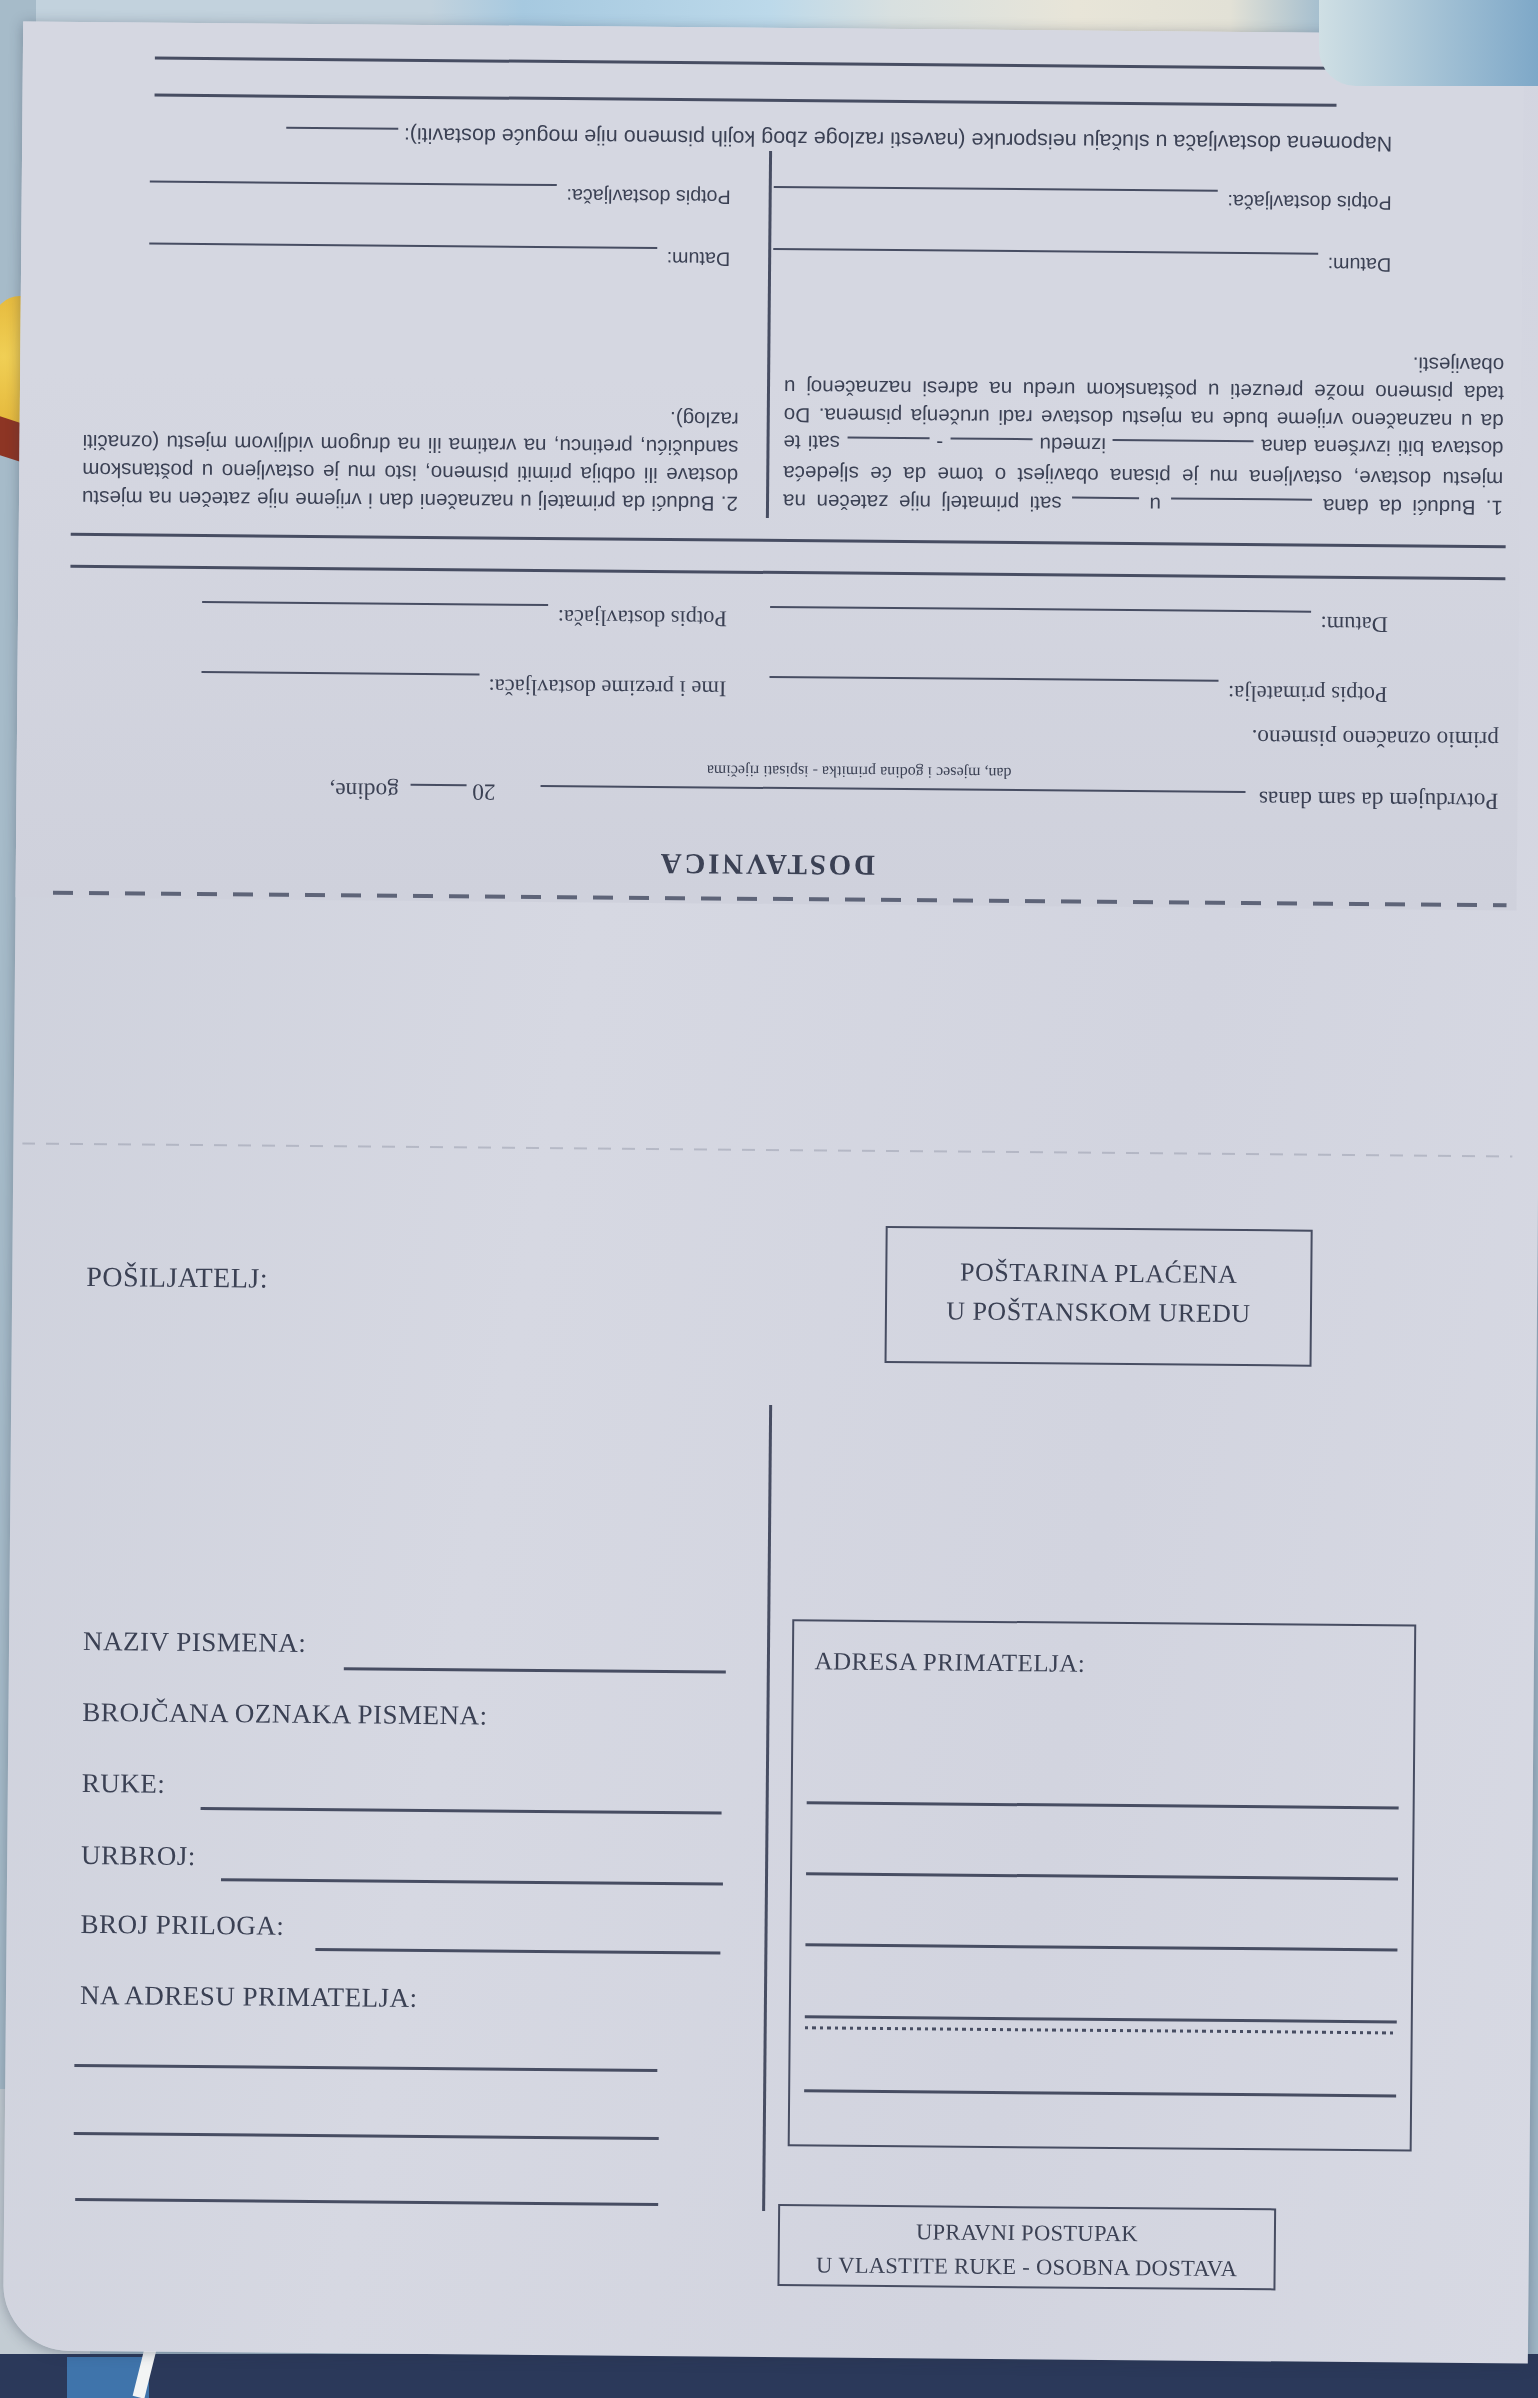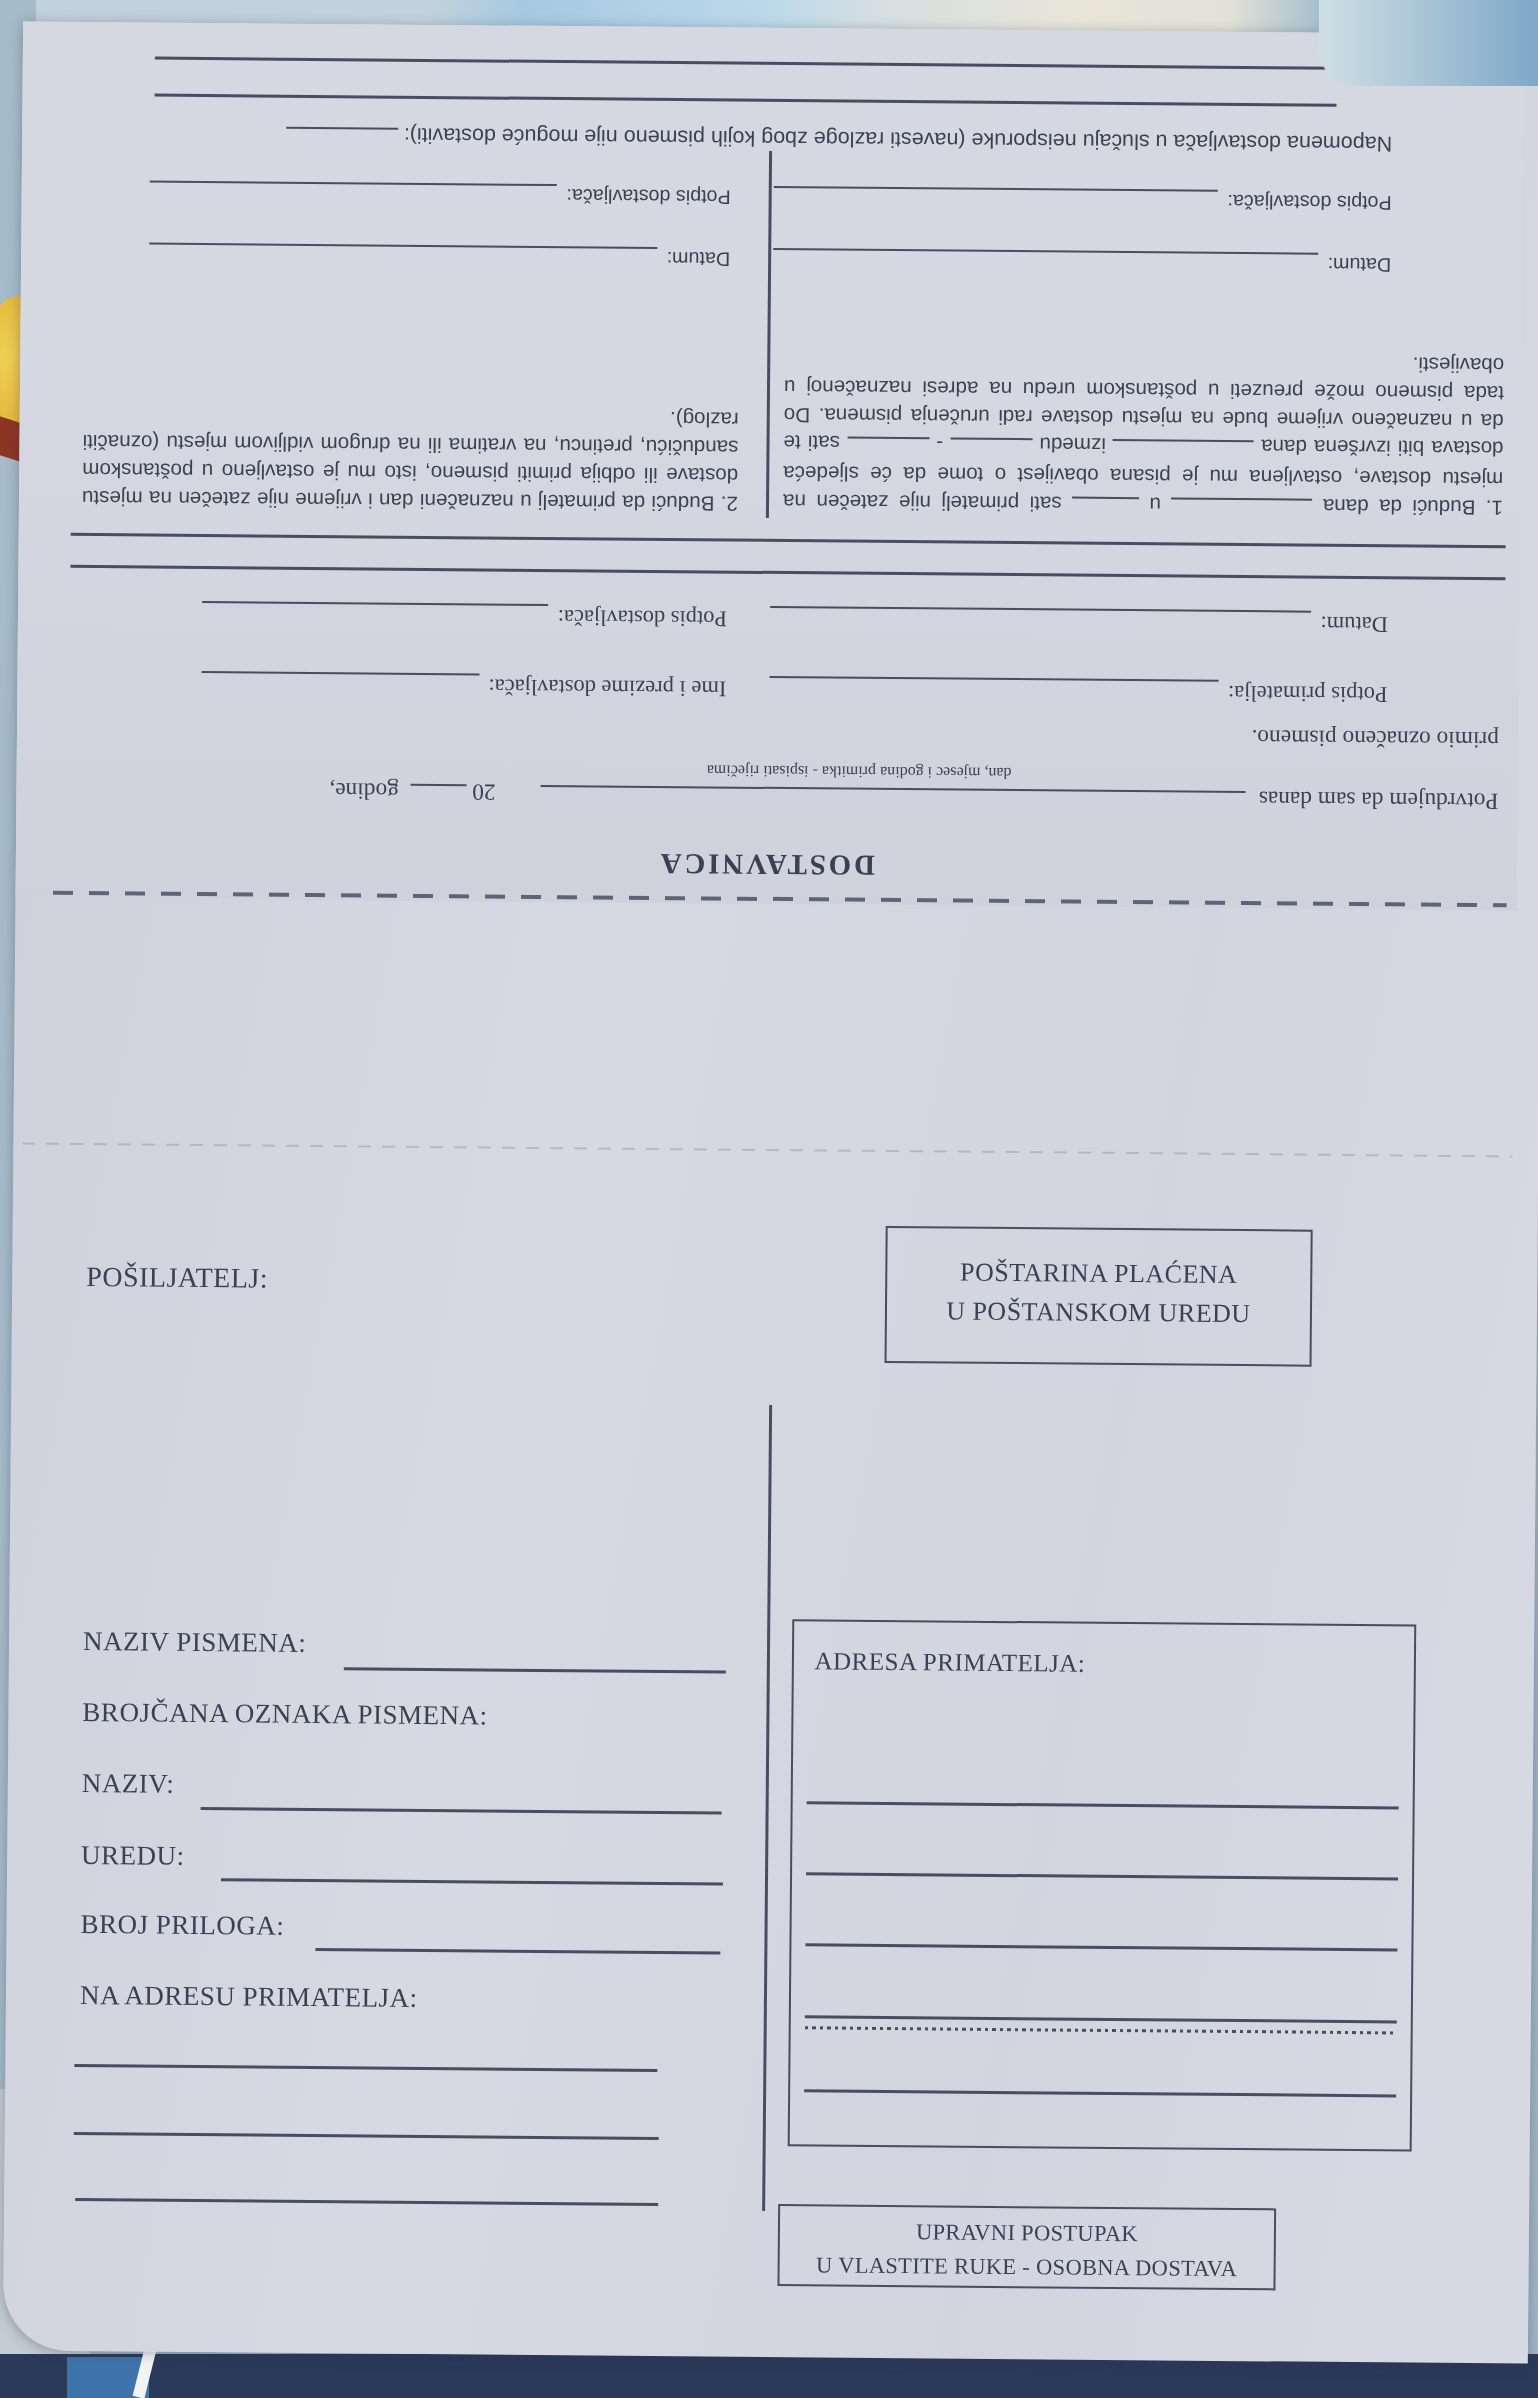--- a/index.html
+++ b/index.html
@@ -170,24 +170,24 @@
       <div>U POŠTANSKOM UREDU</div>
     </div>
 
     <div class="abs vline" style="left:758px;top:1377px;height:806px;"></div>
 
     <div class="label" style="left:74px;top:1604px;">NAZIV PISMENA:</div>
     <div class="abs hline" style="left:335px;top:1643px;width:382px;"></div>
 
     <div class="label" style="left:74px;top:1675px;">BROJČANA OZNAKA PISMENA:</div>
 
-    <div class="label" style="left:74px;top:1746px;">NAZIV:</div>
+    <div class="label" style="left:74px;top:1746px;">RUKE:</div>
     <div class="abs hline" style="left:193px;top:1784px;width:521px;"></div>
 
-    <div class="label" style="left:74px;top:1818px;">UREDU:</div>
+    <div class="label" style="left:74px;top:1818px;">URBROJ:</div>
     <div class="abs hline" style="left:214px;top:1855px;width:502px;"></div>
 
     <div class="label" style="left:74px;top:1887px;">BROJ PRILOGA:</div>
     <div class="abs hline" style="left:309px;top:1924px;width:405px;"></div>
 
     <div class="label" style="left:74px;top:1958px;">NA ADRESU PRIMATELJA:</div>
     <div class="abs hline" style="left:69px;top:2042px;width:583px;"></div>
     <div class="abs hline" style="left:69px;top:2110px;width:585px;"></div>
     <div class="abs hline" style="left:71px;top:2176px;width:583px;"></div>
 

